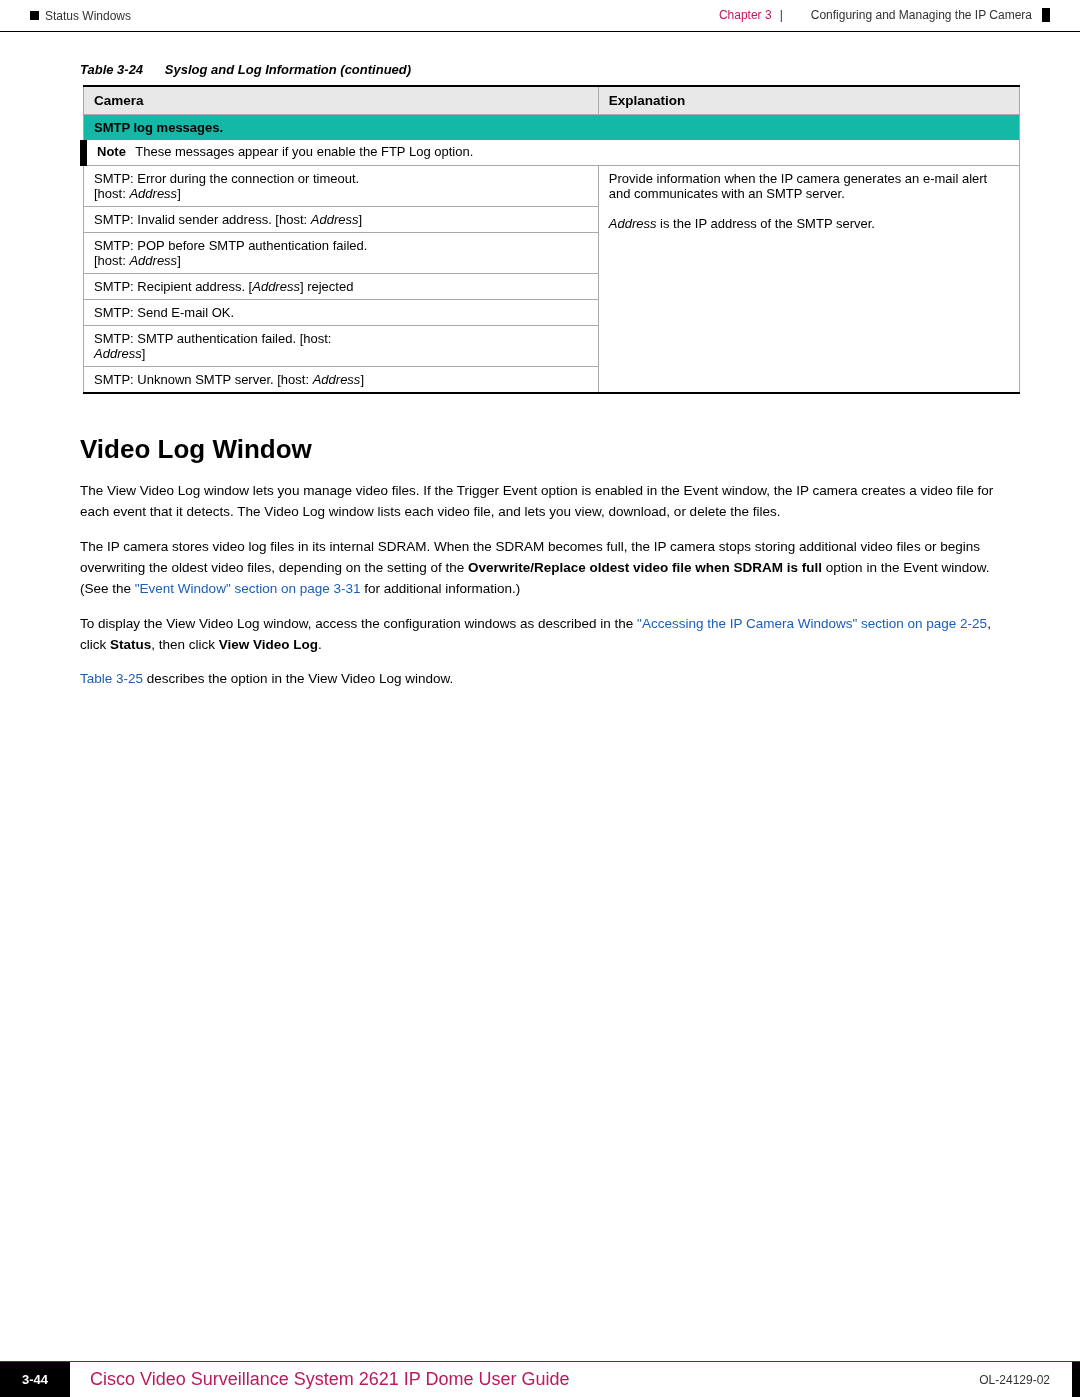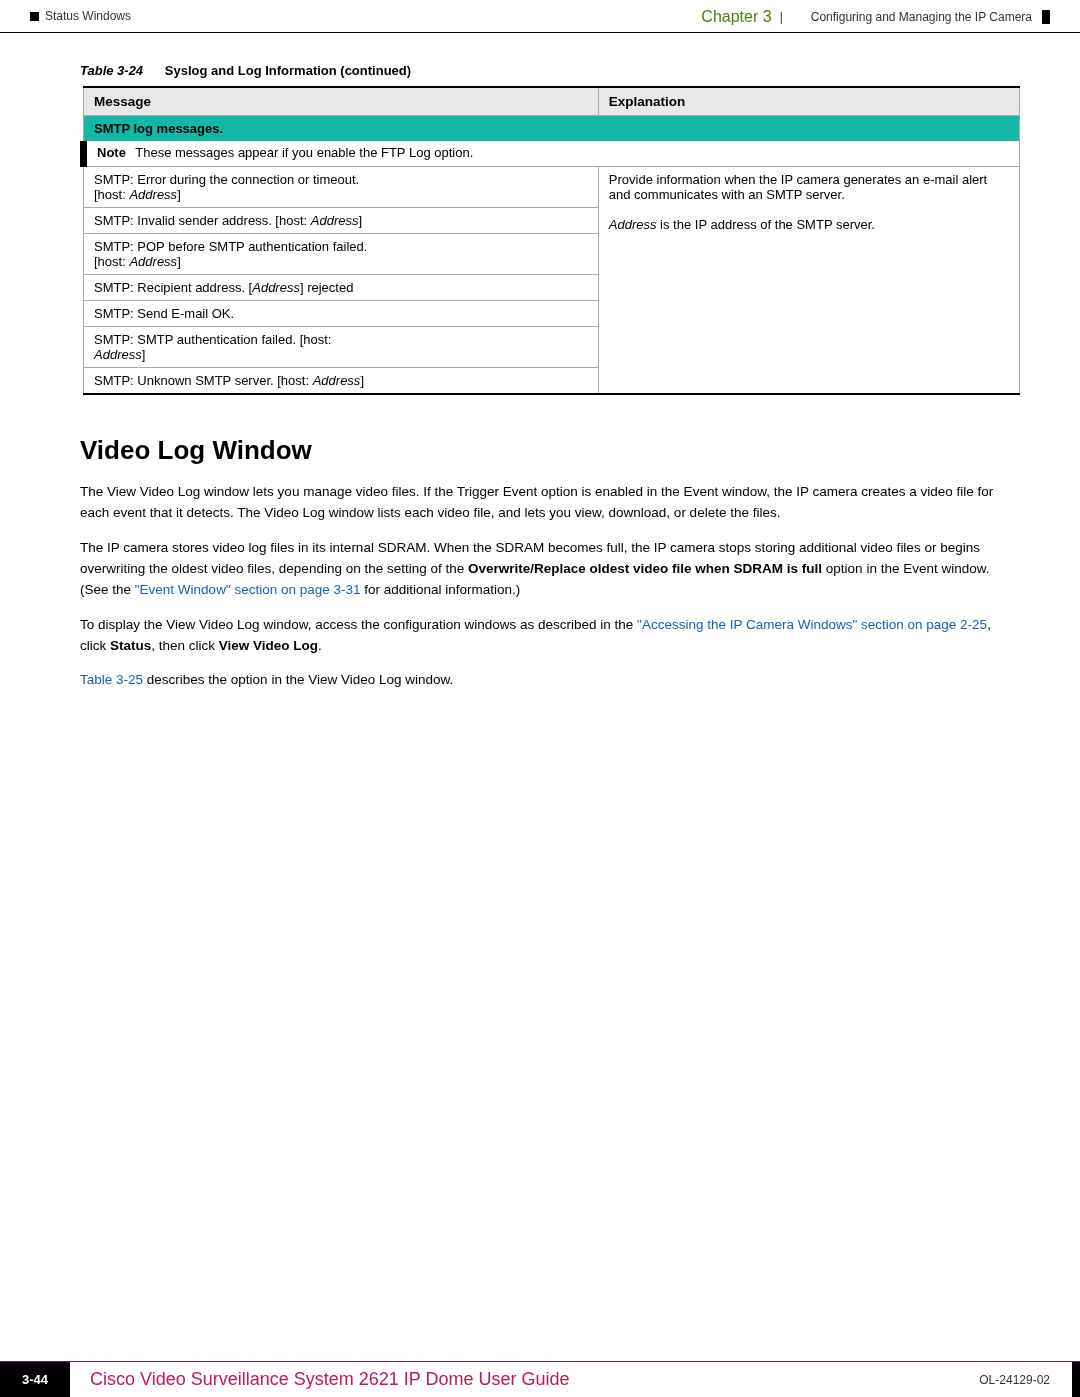--- a/index.html
+++ b/index.html
@@ -23,20 +23,21 @@
       font-size: 13px;
       margin-bottom: 8px;
       margin-top: 10px;
     }
     .table-caption .table-num {
       font-weight: bold;
       font-style: italic;
     }
     .table-caption .table-title {
       font-weight: bold;
+      font-style: italic;
     }
 
     table.main-table {
       width: 100%;
       border-collapse: collapse;
       border-top: 2px solid #000;
       border-bottom: 2px solid #000;
       margin-bottom: 40px;
     }
     table.main-table th {
@@ -154,39 +155,39 @@
   </style>
 </head>
 <body>
 
 <div class="header-wrapper">
   <div class="left-marker">
     <span style="display:inline-block;width:9px;height:9px;background:#000;margin-right:6px;"></span>
     <span>Status Windows</span>
   </div>
   <div class="header-right-content">
-    <span style="font-size:16px;color:#4d7c0f;">Chapter 3</span>
+    <span style="font-size:12px;color:#be185d;">Chapter 3</span>
     <span style="font-size:12px;color:#333;margin:0 8px;">|</span>
     <span style="font-size:12px;color:#333;margin-left:20px;">Configuring and Managing the IP Camera</span>
     <span style="display:inline-block;width:8px;height:14px;background:#000;margin-left:10px;vertical-align:middle;"></span>
   </div>
 </div>
 
 <div class="main-content">
 
   <div class="table-caption">
     <span class="table-num">Table 3-24</span>
     <span>&nbsp;&nbsp;&nbsp;&nbsp;</span>
     <span class="table-title">Syslog and Log Information (continued)</span>
   </div>
 
   <table class="main-table">
     <thead>
       <tr>
-        <th style="width:55%;">Message</th>
+        <th style="width:55%;">Camera</th>
         <th style="width:45%;">Explanation</th>
       </tr>
     </thead>
     <tbody>
 
       <tr class="smtp-header">
         <td colspan="2" style="font-weight:bold; border-left:1px solid #aaa; border-right:1px solid #aaa; border-bottom:none; border-top:1px solid #aaa;">SMTP log messages.</td>
       </tr>
 
       <tr class="note-row">

